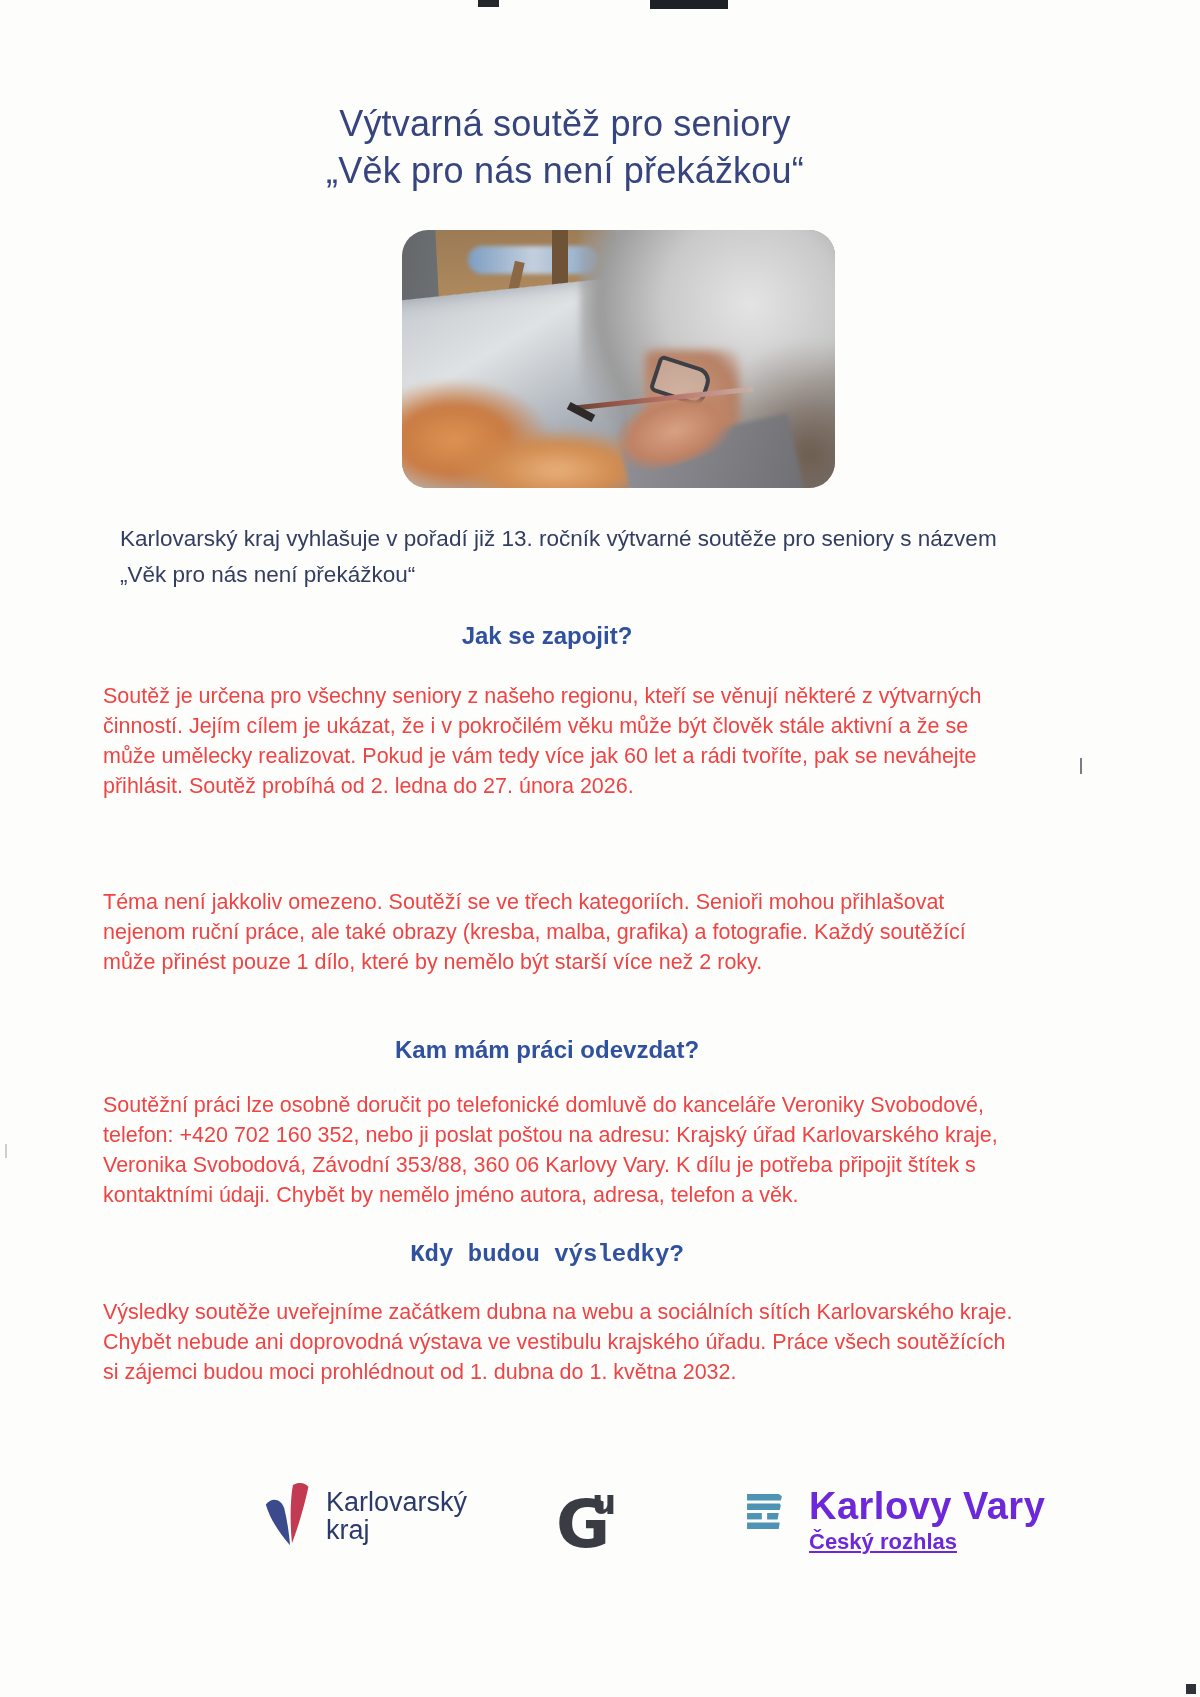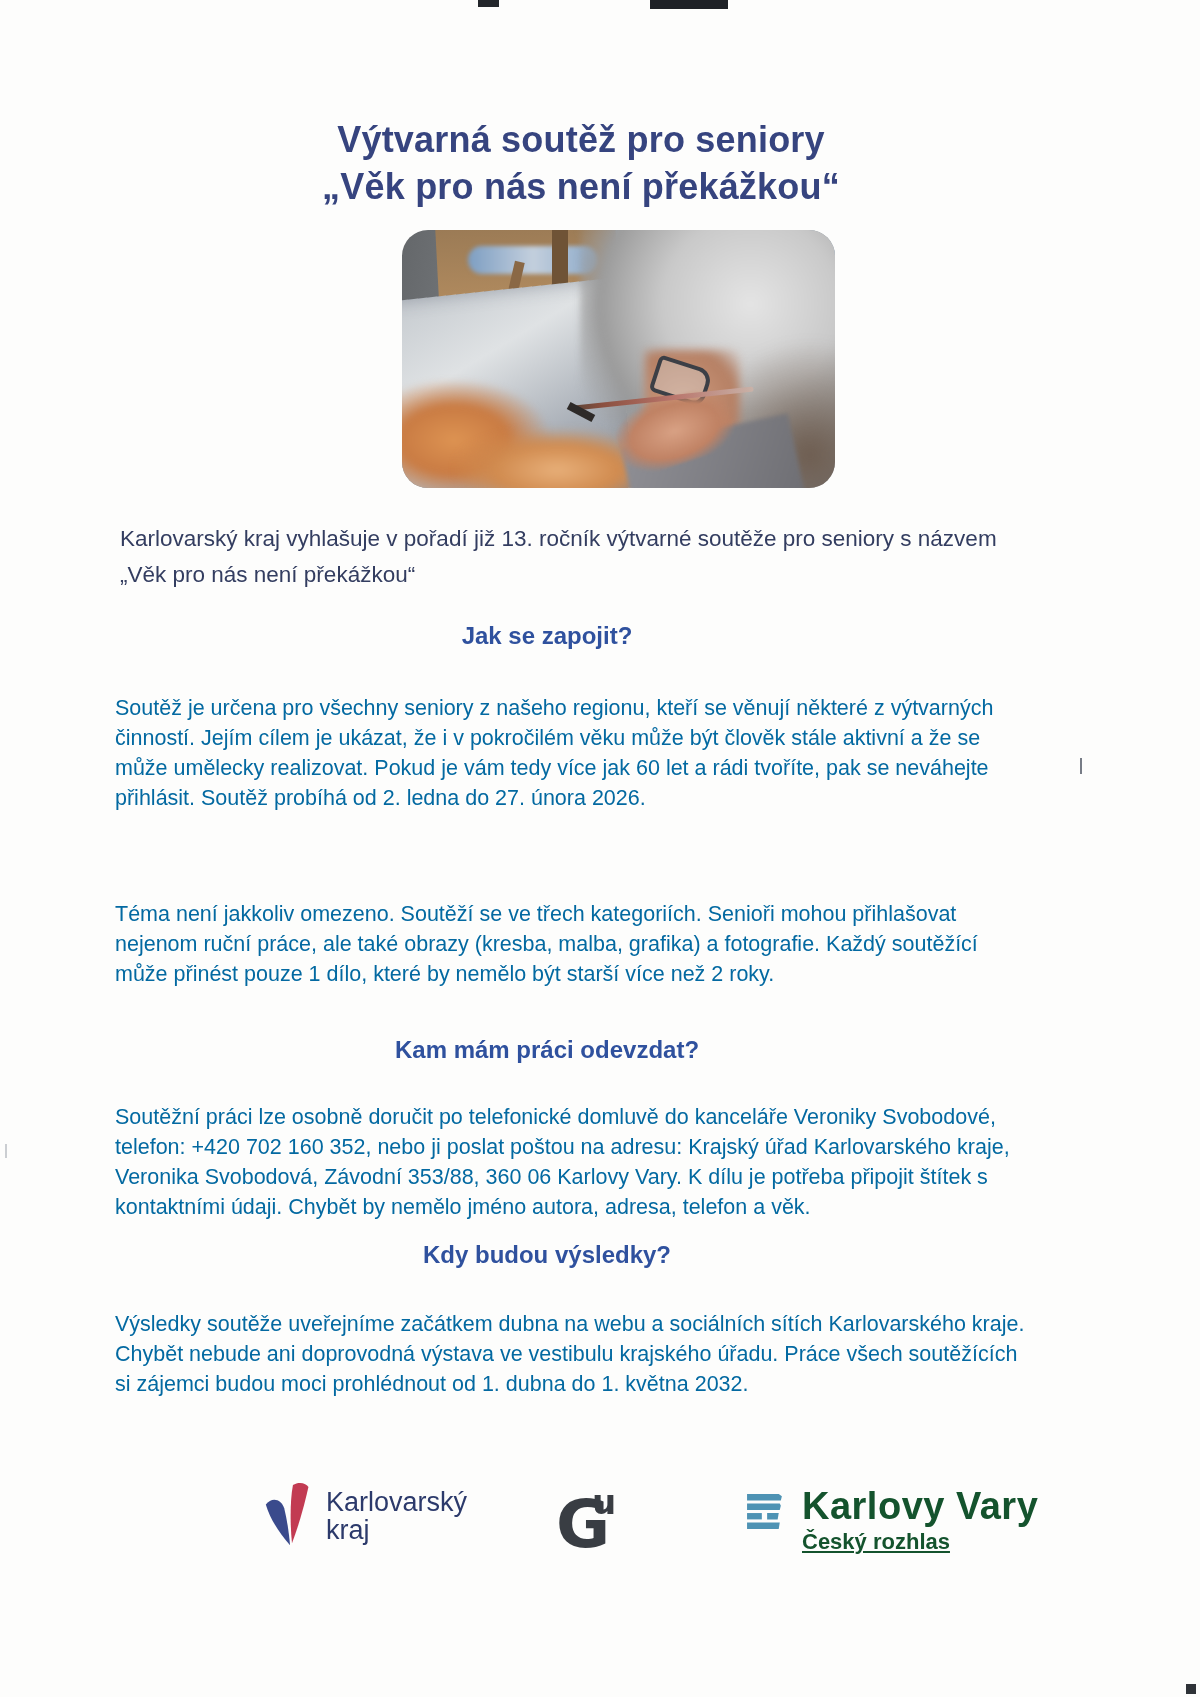--- a/index.html
+++ b/index.html
@@ -11,22 +11,22 @@
   
   .artifact{position:absolute;}
   .a-top1{left:478px;top:0;width:21px;height:7px;background:#23262b;}
   .a-top2{left:650px;top:0;width:78px;height:9px;background:#1e2126;}
   .a-right-tick{left:1080px;top:758px;width:2px;height:16px;background:#555b68;opacity:.8;}
   .a-left-tick{left:5px;top:1144px;width:2px;height:14px;background:#9aa0a8;opacity:.5;}
   .a-corner{left:1186px;top:1684px;width:10px;height:10px;background:#2f3338;}
 
   
   .title{
-    position:absolute;left:65px;top:100px;width:1000px;margin:16px;
-    text-align:center;font-size:36px;line-height:47px;font-weight:bold;
+    position:absolute;left:65px;top:100px;width:1000px;margin:0;
+    text-align:center;font-size:36px;line-height:47px;font-weight:normal;
     color:#36447f;letter-spacing:.2px;
   }
 
   
   .photo{
     position:absolute;left:402px;top:230px;width:433px;height:258px;
     border-radius:26px;overflow:hidden;
     background:linear-gradient(100deg,#64676a 0%,#84878a 35%,#a3a8ad 62%,#7c7f82 100%);
   }
   .photo div{position:absolute;}
@@ -71,40 +71,40 @@
     position:absolute;left:120px;top:521px;width:880px;margin:0;
     text-align:left;font-size:22.5px;line-height:36px;color:#333d60;
   }
 
   
   .sec-h{
     position:absolute;left:91px;width:912px;margin:0;text-align:center;
     font-size:24px;font-weight:bold;color:#2f519e;
   }
   .sec-p{
-    position:absolute;left:103px;width:914px;margin:12px;
-    font-size:21.5px;line-height:30px;color:#0369a1;text-align:left;
+    position:absolute;left:103px;width:914px;margin:0;
+    font-size:21.5px;line-height:30px;color:#ef4444;text-align:left;
   }
   .h-1{top:622px;} .p-1{top:681px;}
   .h-2{top:828px;} .p-2{top:887px;}
   .h-3{top:1036px;} .p-3{top:1090px;}
-  .h-4{top:1241px;} .p-4{top:1297px;}
+  .h-4{top:1241px;font-family:Liberation Mono, monospace;} .p-4{top:1297px;}
 
   
   .kk{position:absolute;left:260px;top:1472px;display:flex;align-items:flex-start;}
   .kk-mark{width:62px;height:92px;flex:0 0 auto;}
   .kk-text{margin:16px 0 0 4px;font-size:27px;line-height:28px;color:#2c3a6b;}
   .gu{position:absolute;left:556px;top:1486px;width:80px;height:80px;color:#393d43;}
   .gu-g{position:absolute;left:0;top:0;font-size:66px;font-weight:bold;
     font-family:"DejaVu Sans",sans-serif;letter-spacing:-2px;}
   .gu-u{position:absolute;left:36px;top:-4px;font-size:34px;font-weight:bold;
     font-family:"DejaVu Sans",sans-serif;}
   .cro{position:absolute;left:746px;top:1486px;display:flex;}
   .cro-mark{width:38px;height:44px;flex:0 0 auto;margin-top:4px;}
-  .cro-text{margin-left:18px;color:#14532d;}
+  .cro-text{margin-left:25px;color:#6d28d9;}
   .cro-city{font-size:38px;line-height:40px;font-weight:bold;letter-spacing:.5px;}
   .cro-station{font-size:22px;line-height:24px;font-weight:bold;margin-top:4px;text-decoration:underline;}
 </style>
 </head>
 <body>
 
 <div class="page">
 
   <div class="artifact a-top1"></div>
   <div class="artifact a-top2"></div>

